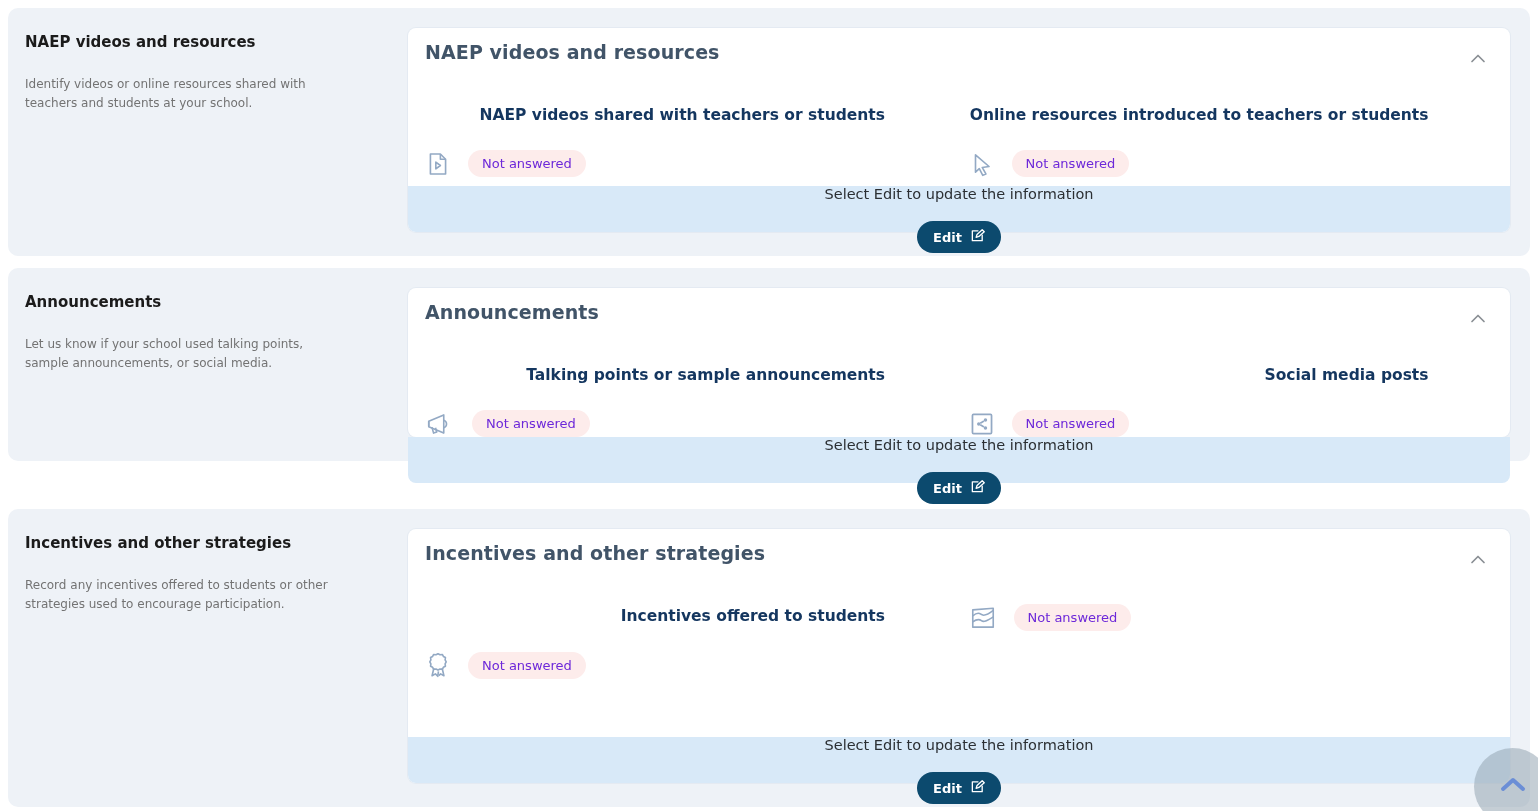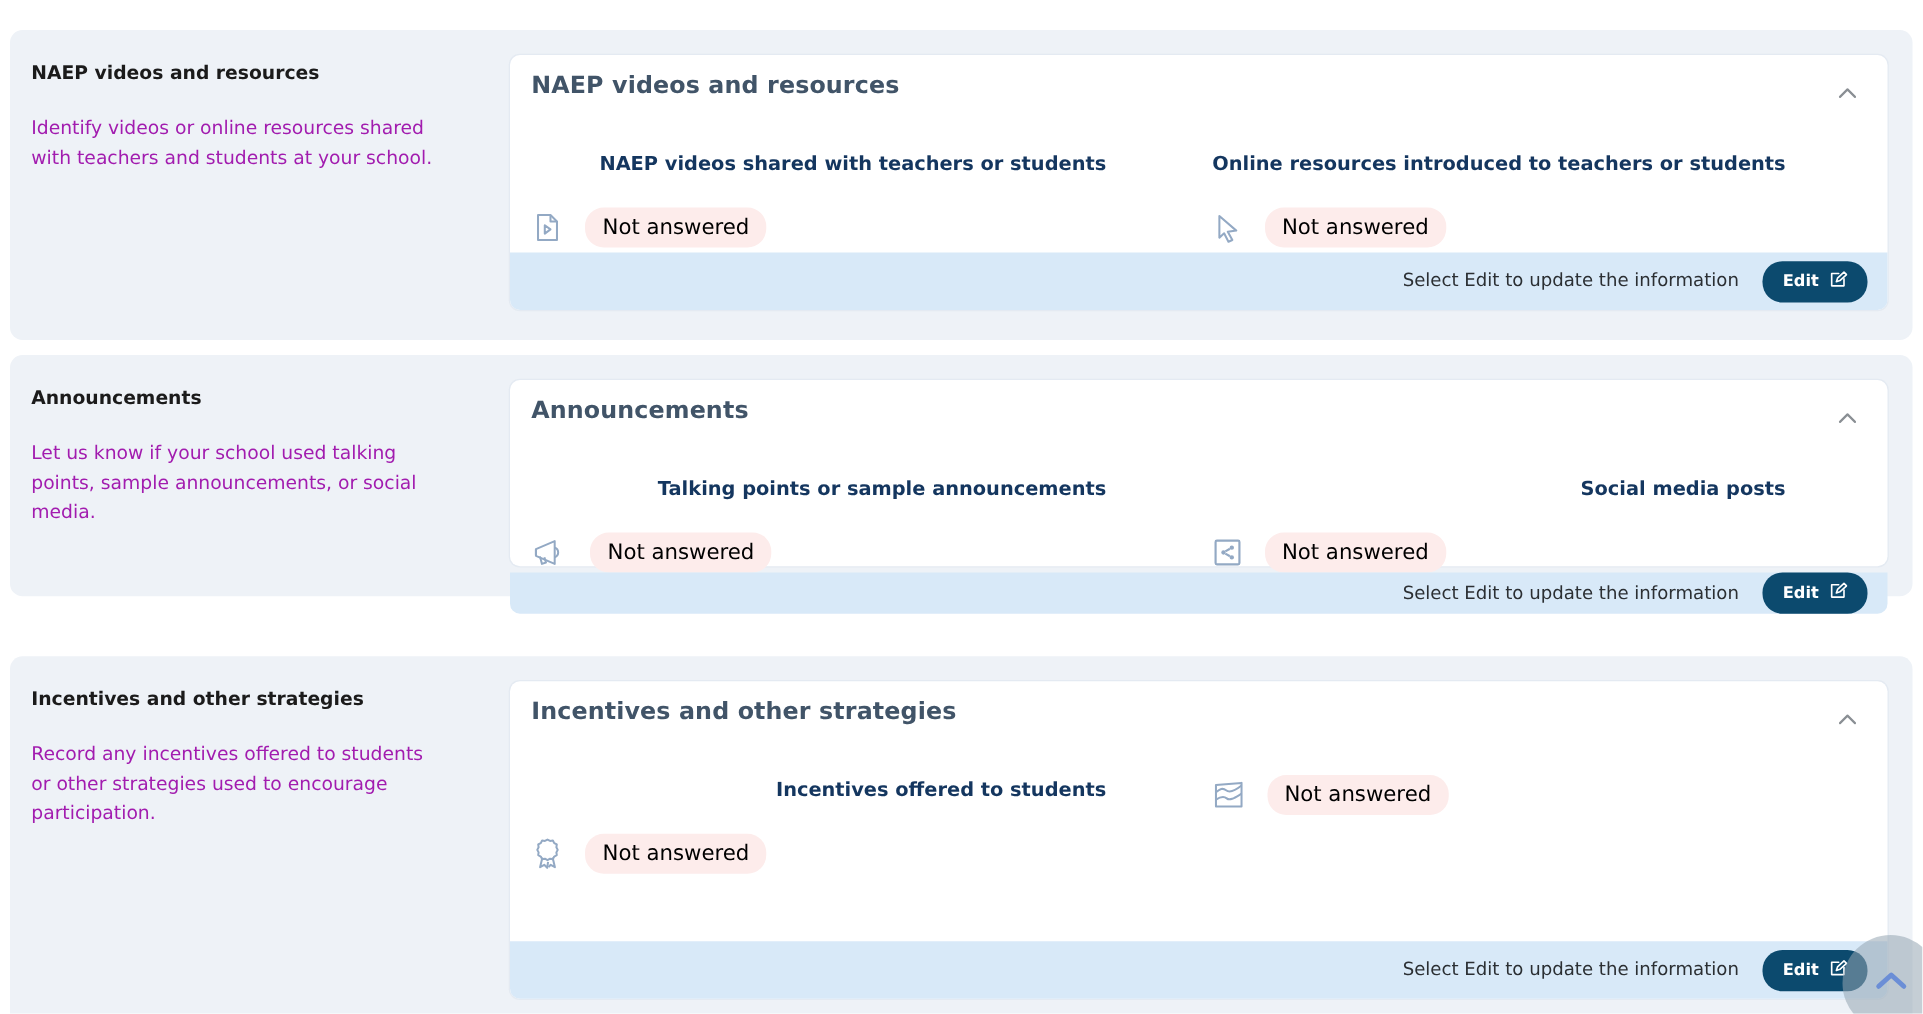--- a/index.html
+++ b/index.html
@@ -11,38 +11,38 @@
     height: 811px;
     overflow: hidden;
     background: #ffffff;
   }
   .section-row {
     display: flex;
     margin: 0 8px 12px 8px;
     background: #eef2f7;
     border-radius: 10px;
   }
-  .section-row:first-child { margin-top: 24px; }
+  .section-row:first-child { margin-top: 8px; }
   .section-row.s1 { height: 248px; }
   .section-row.s2 { height: 193px; }
   .section-row.s3 { height: 298px; margin-top: 48px; }
   .sidebar-col {
     width: 400px;
     flex-shrink: 0;
     padding: 25px 62px 0 17px;
   }
   .sidebar-title {
     font-size: 15px;
     font-weight: 700;
     color: #1b1b1b;
     margin-bottom: 24px;
   }
   .sidebar-desc {
-    font-size: 15px;
-    color: #a21caf;
+    font-size: 12px;
+    color: #737373;
     line-height: 1.58;
   }
   .card-wrap {
     flex: 1;
     padding: 20px 20px 24px 0;
     display: flex;
   }
   .card {
     flex: 1;
     background: #ffffff;
@@ -87,36 +87,36 @@
   }
   .status-row {
     display: flex;
     align-items: center;
     gap: 17px;
   }
   .q-icon { line-height: 0; flex-shrink: 0; }
   .badge {
     display: inline-block;
     background: #fdeceb;
-    color: #000000;
-    font-size: 17px;
+    color: #6d28d9;
+    font-size: 13px;
     padding: 6px 14px;
     border-radius: 15px;
     white-space: nowrap;
   }
   .card-footer {
     margin-top: auto;
     height: 46px;
     background: #d8e9f8;
     border-radius: 0 0 8px 8px;
     display: flex;
     align-items: center;
-    justify-content: flex-end;
     gap: 19px;
     padding: 0 16px;
+    flex-direction: column;
   }
   .edit-note {
     font-size: 14.5px;
     color: #2b2f33;
   }
   .edit-btn {
     display: inline-flex;
     align-items: center;
     gap: 8px;
     background: #0c4a6e;

